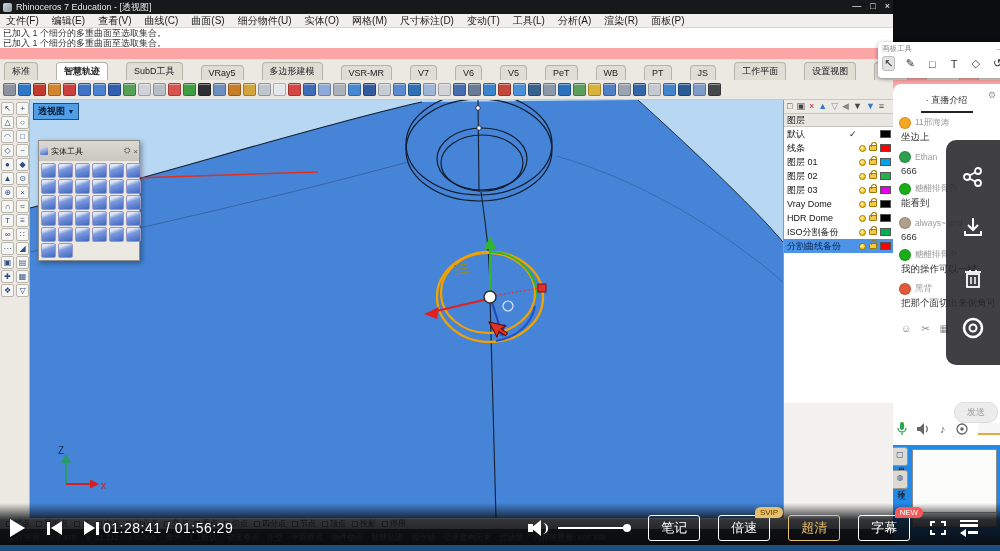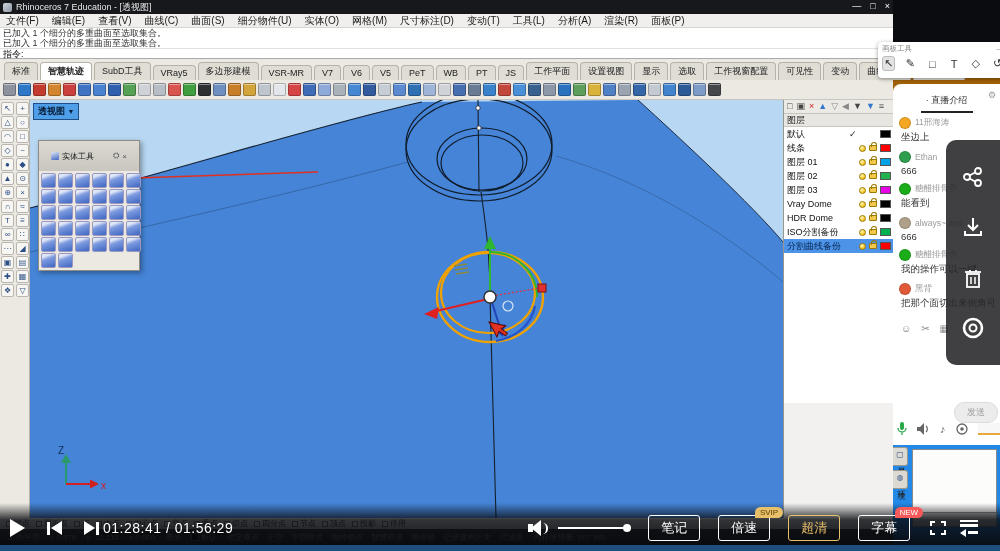--- a/index.html
+++ b/index.html
@@ -1,43 +1,43 @@
 <!DOCTYPE html>
 <html><head>
 <meta charset="utf-8">
 <style>
   * { margin:0; padding:0; box-sizing:border-box; }
   body { font-family:"Liberation Sans","DejaVu Sans",sans-serif; background:#000; }
-  #stage { position:relative; width:1000px; height:551px; overflow:hidden; background:#a16207; }
+  #stage { position:relative; width:1000px; height:551px; overflow:hidden; background:#fca5a5; }
   .abs { position:absolute; }
 
   
   #titlebar { left:0; top:0; width:1000px; height:14px; background:#16181c; display:flex; align-items:center; color:#e8e8e8; font-size:9px; }
   #app-icon { width:9px; height:9px; margin:0 4px 0 3px; background:linear-gradient(135deg,#cfd4da,#8f98a3); border-radius:2px; }
   #win-controls { position:absolute; right:110px; top:1px; display:flex; gap:9px; color:#fff; font-size:9px; }
   #menubar { left:0; top:14px; width:893px; height:14px; background:#f0efed; border-bottom:1px solid #d8d6d2; display:flex; align-items:center; gap:13px; padding:0 6px; font-size:10px; color:#1a1a1a; }
   .hist { left:0; width:893px; height:10px; background:#fff; font-size:9px; color:#333; padding-left:3px; line-height:10px; }
   #prompt-row { left:0; top:48px; width:893px; height:11px; background:#fff; border-top:1px solid #e0e0e0; border-bottom:1px solid #aaa; font-size:9px; color:#111; padding-left:3px; line-height:11px; }
-  #tabrow { left:0; top:59px; width:893px; height:21px; background:#ece9e2; display:flex; align-items:flex-end; gap:2px; padding:2px 4px 0 4px; }
+  #tabrow { left:0; top:59px; width:893px; height:21px; background:#ece9e2; display:flex; align-items:flex-end; gap:18px; padding:2px 4px 0 4px; }
   .tab { font-size:9px; color:#222; padding:2px 7px 2px 7px; border:1px solid #b5b2aa; border-bottom:none; border-radius:4px 4px 0 0; background:#e0ddd5; white-space:nowrap; }
   .tab.active { background:#fff; font-weight:bold; }
   #toolbar { left:0; top:80px; width:893px; height:20px; background:#ece9e2; border-bottom:1px solid #c9c6bf; display:flex; align-items:center; gap:2px; padding:0 3px; }
   .tbi { width:13px; height:13px; border-radius:2px; border:1px solid rgba(0,0,0,.25); box-shadow:inset 0 1px 0 rgba(255,255,255,.45); flex:0 0 auto; }
 
   
   #sidebar { left:0; top:100px; width:30px; height:418px; background:#ece9e2; border-right:1px solid #b8b5ae; display:grid; grid-template-columns:14px 14px; align-content:flex-start; gap:1px; padding:2px 0 0 1px; }
   .sbi { width:13px; height:13px; background:#f7f6f3; border:1px solid #b9b6af; border-radius:2px; font-size:8px; color:#2c4f86; display:flex; align-items:center; justify-content:center; }
 
   
   #viewport { left:30px; top:100px; width:753px; height:418px; background:#b7d7f2; }
   #vp-label { left:33px; top:103px; background:#4e9fe8; border:1px solid #1d4f86; color:#0a1f3a; font-size:9px; font-weight:bold; padding:1px 4px; }
 
   
   #solid-tools { left:38px; top:140px; width:102px; background:#ece9e2; border:1px solid #8f8c85; box-shadow:2px 2px 5px rgba(0,0,0,.35); }
-  #st-title { height:30px; background:linear-gradient(#dcd9d2,#c9c6bf); display:flex; align-items:center; font-size:8px; color:#222; padding:0 12px; gap:3px; }
+  #st-title { height:20px; background:linear-gradient(#dcd9d2,#c9c6bf); display:flex; align-items:center; font-size:8px; color:#222; padding:0 1px; gap:3px; }
   #st-title .sp { flex:1; }
   #st-grid { display:grid; grid-template-columns:repeat(6,16px); gap:1px; padding:2px; }
   .cube { width:15px; height:15px; border:1px solid #9a97c0; border-radius:2px; background:linear-gradient(160deg,#dfe6f6 18%,#7c9ade 40%,#3f66c2 100%); }
 
   
   #layers { left:783px; top:100px; width:110px; height:418px; background:#f2f1ef; border-left:1px solid #9a978f; }
   #layers-toolbar { height:14px; display:flex; align-items:center; gap:4px; padding:0 3px; background:#eceae5; border-bottom:1px solid #c8c5be; }
   .lti { font-size:9px; line-height:9px; }
   #layers-header { height:13px; display:flex; align-items:center; font-size:9px; color:#222; padding-left:3px; border-bottom:1px solid #c8c5be; background:#e8e6e1; }
   .lrow { height:14px; display:flex; align-items:center; font-size:9px; color:#111; padding:0 2px 0 3px; background:#fff; position:relative; }
@@ -157,21 +157,20 @@
       <span class="menu-item">网格(M)</span>
       <span class="menu-item">尺寸标注(D)</span>
       <span class="menu-item">变动(T)</span>
       <span class="menu-item">工具(L)</span>
       <span class="menu-item">分析(A)</span>
       <span class="menu-item">渲染(R)</span>
       <span class="menu-item">面板(P)</span>
     </div>
   <div class="hist abs" style="top:28px">已加入 1 个细分的多重曲面至选取集合。</div>
   <div class="hist abs" style="top:38px">已加入 1 个细分的多重曲面至选取集合。</div>
-  <div id="prompt-row" class="abs">指令:</div>
 
   <div id="tabrow" class="abs">
 
   <span class="tab">标准</span>
       <span class="tab active">智慧轨迹</span>
       <span class="tab">SubD工具</span>
       <span class="tab">VRay5</span>
       <span class="tab">多边形建模</span>
       <span class="tab">VSR-MR</span>
       <span class="tab">V7</span>

